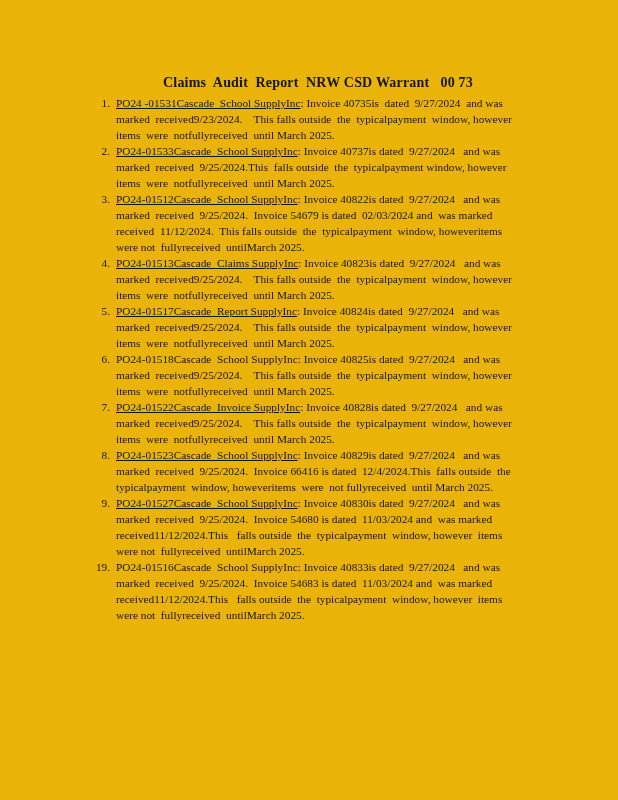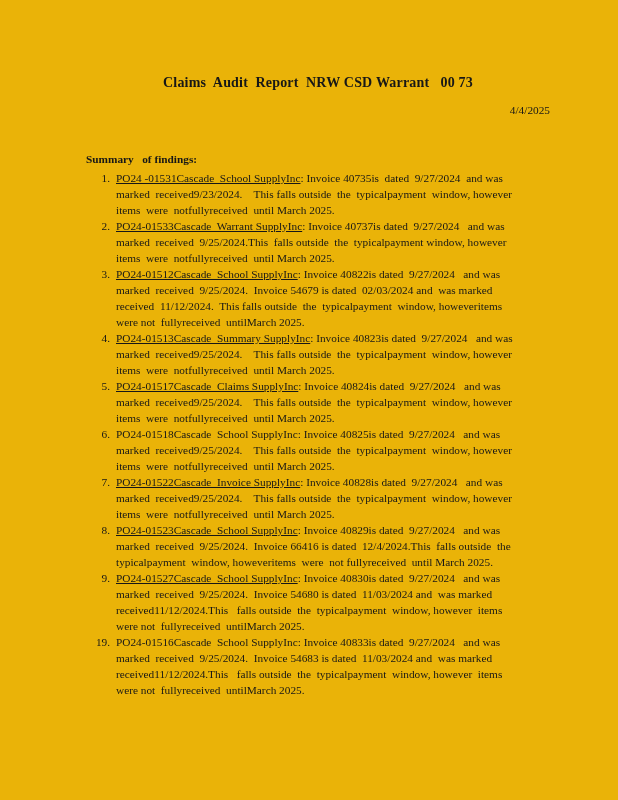--- a/index.html
+++ b/index.html
@@ -54,53 +54,51 @@
     white-space: pre-wrap;
   }
   .po { }
   .u { text-decoration: underline; }
 </style>
 </head>
 <body>
 
 <div class="page">
   <div class="doc-title">Claims  Audit  Report  NRW CSD Warrant   00 73</div>
-  <div class="doc-date">4/4/2025</div>
 
-  <div class="summary-heading">Summary   of findings:</div>
 
   <ol class="findings">
     <li class="finding">
       <span class="num">1.</span>
       <div class="body"><span class="po u">PO24 -01531Cascade  School SupplyInc</span><span>: Invoice 40735is  dated  9/27/2024  and was
 marked  received9/23/2024.    This falls outside  the  typicalpayment  window, however
 items  were  notfullyreceived  until March 2025.</span></div>
     </li>
     <li class="finding">
       <span class="num">2.</span>
-      <div class="body"><span class="po u">PO24-01533Cascade  Warrant SupplyInc</span><span>: Invoice 40737is dated  9/27/2024   and was
+      <div class="body"><span class="po u">PO24-01533Cascade  School SupplyInc</span><span>: Invoice 40737is dated  9/27/2024   and was
 marked  received  9/25/2024.This  falls outside  the  typicalpayment window, however
 items  were  notfullyreceived  until March 2025.</span></div>
     </li>
     <li class="finding">
       <span class="num">3.</span>
       <div class="body"><span class="po u">PO24-01512Cascade  School SupplyInc</span><span>: Invoice 40822is dated  9/27/2024   and was
 marked  received  9/25/2024.  Invoice 54679 is dated  02/03/2024 and  was marked
 received  11/12/2024.  This falls outside  the  typicalpayment  window, howeveritems
 were not  fullyreceived  untilMarch 2025.</span></div>
     </li>
     <li class="finding">
       <span class="num">4.</span>
-      <div class="body"><span class="po u">PO24-01513Cascade  Summary SupplyInc</span><span>: Invoice 40823is dated  9/27/2024   and was
+      <div class="body"><span class="po u">PO24-01513Cascade  Claims SupplyInc</span><span>: Invoice 40823is dated  9/27/2024   and was
 marked  received9/25/2024.    This falls outside  the  typicalpayment  window, however
 items  were  notfullyreceived  until March 2025.</span></div>
     </li>
     <li class="finding">
       <span class="num">5.</span>
-      <div class="body"><span class="po u">PO24-01517Cascade  Claims SupplyInc</span><span>: Invoice 40824is dated  9/27/2024   and was
+      <div class="body"><span class="po u">PO24-01517Cascade  Report SupplyInc</span><span>: Invoice 40824is dated  9/27/2024   and was
 marked  received9/25/2024.    This falls outside  the  typicalpayment  window, however
 items  were  notfullyreceived  until March 2025.</span></div>
     </li>
     <li class="finding">
       <span class="num">6.</span>
       <div class="body"><span class="po">PO24-01518Cascade  School SupplyInc</span><span>: Invoice 40825is dated  9/27/2024   and was
 marked  received9/25/2024.    This falls outside  the  typicalpayment  window, however
 items  were  notfullyreceived  until March 2025.</span></div>
     </li>
     <li class="finding">

